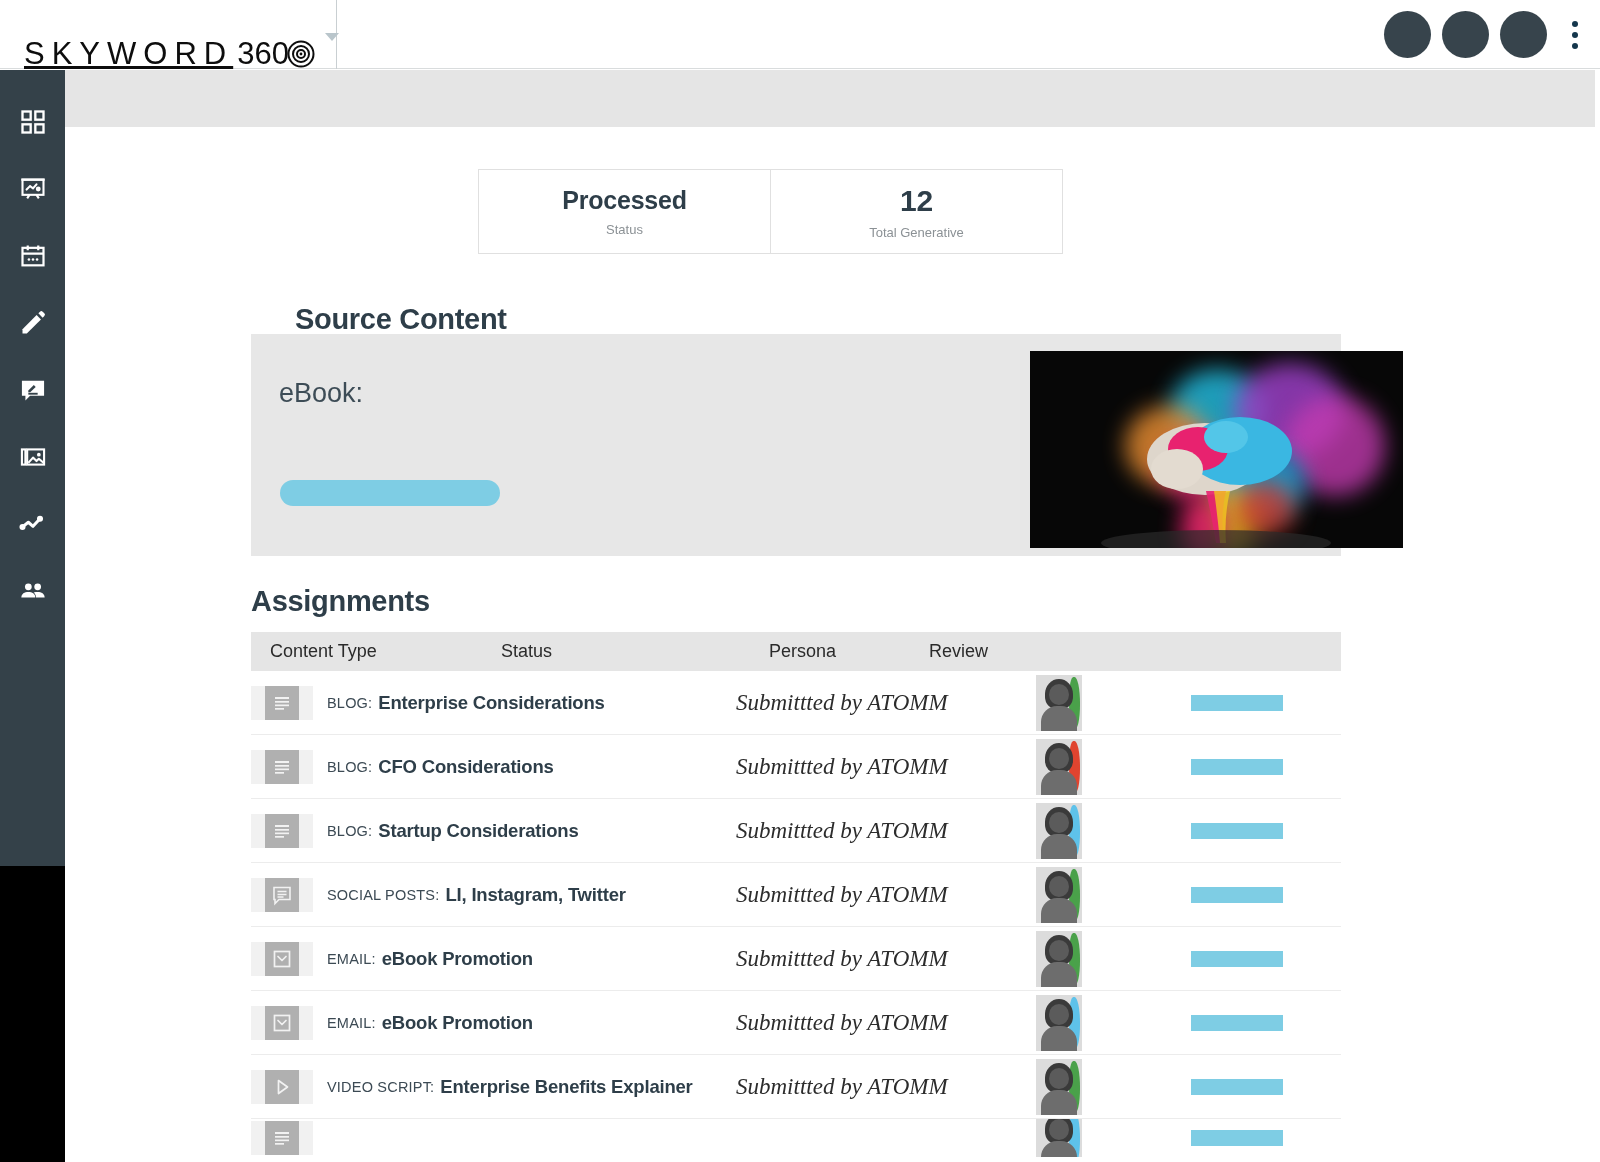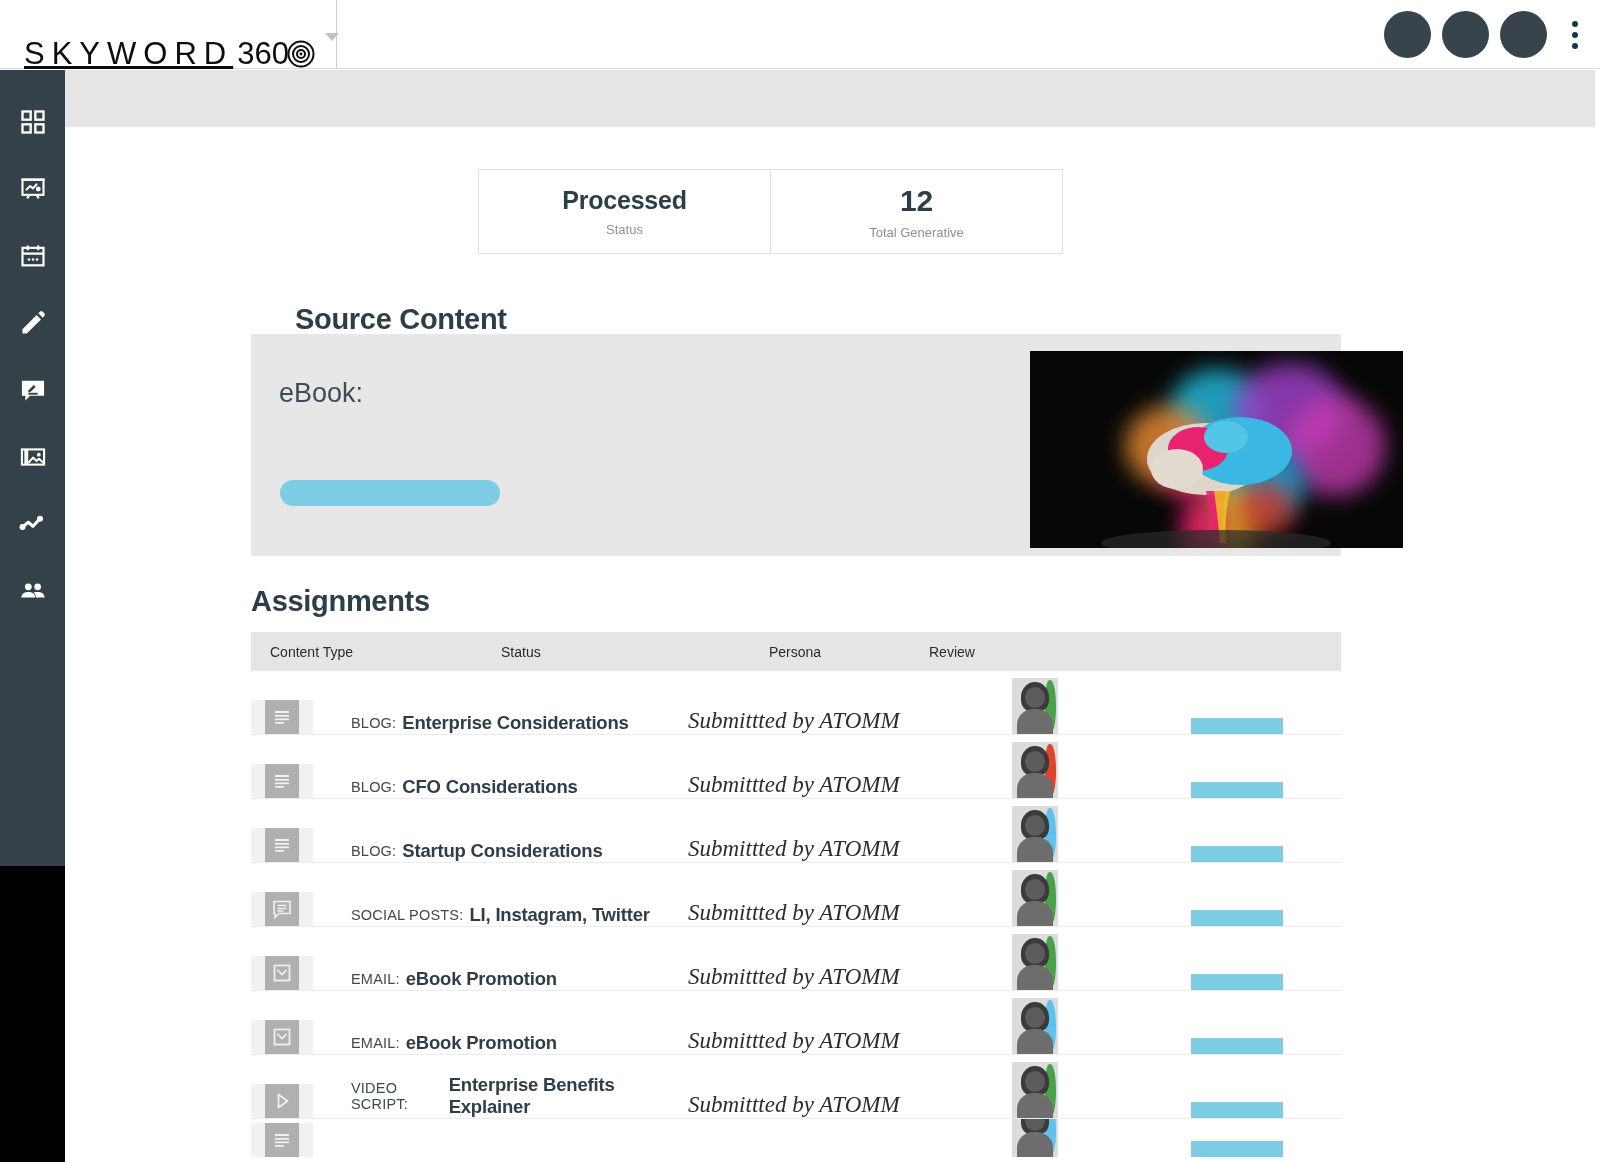--- a/index.html
+++ b/index.html
@@ -99,30 +99,29 @@
   }
 
   
   .brain-wrap { position:absolute; inset:0; }
   .puff { position:absolute; border-radius:50%; filter:blur(11px); }
 
   
   .table { position:absolute; left:186px; top:505px; width:1090px; }
   .thead {
     display:flex; align-items:center; height:39px; background:#e5e5e5;
-    font-size:14px; color:#2b2b2b;
+    font-size:18px; color:#2b2b2b;
   }
   .th-type { width:250px; padding-left:19px; }
   .th-status { width:268px; }
   .th-persona { width:160px; }
   .th-review { width:auto; }
   .trow {
-    display:flex; align-items:flex-end; height:64px; background:#fff;
+    display:flex; align-items:center; height:64px; background:#fff;
     border-bottom:1px solid #ececec;
-    gap:24px;
   }
   .td-icon {
     width:62px; background:#f1f1f1; display:flex; align-items:center; justify-content:center;
   }
   .ic-box { width:34px; height:34px; background:#b0b0b0; display:flex; align-items:center; justify-content:center; }
   .td-name {
     flex:1; display:flex; align-items:center; padding-left:14px;
     min-width:0;
   }
   .kind { font-size:14.5px; color:#3c4a54; letter-spacing:0.2px; }

